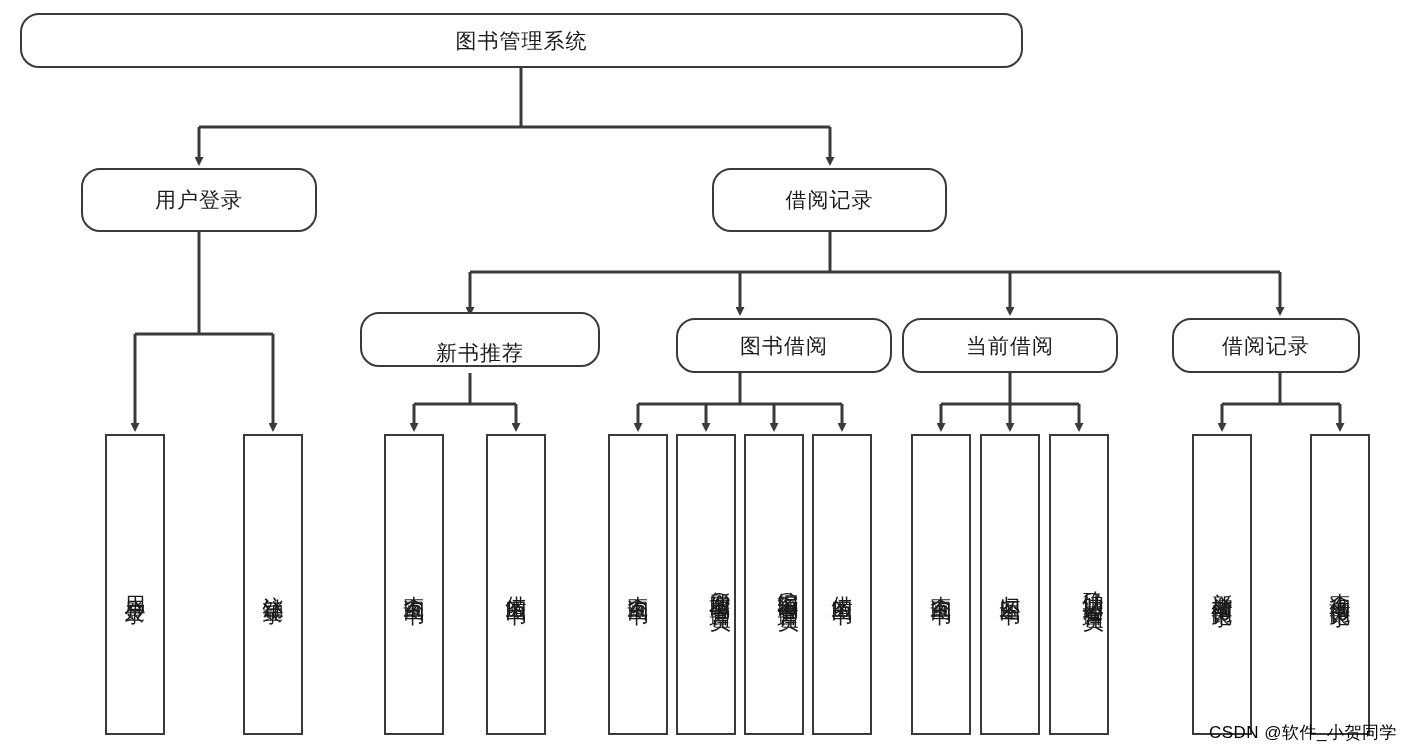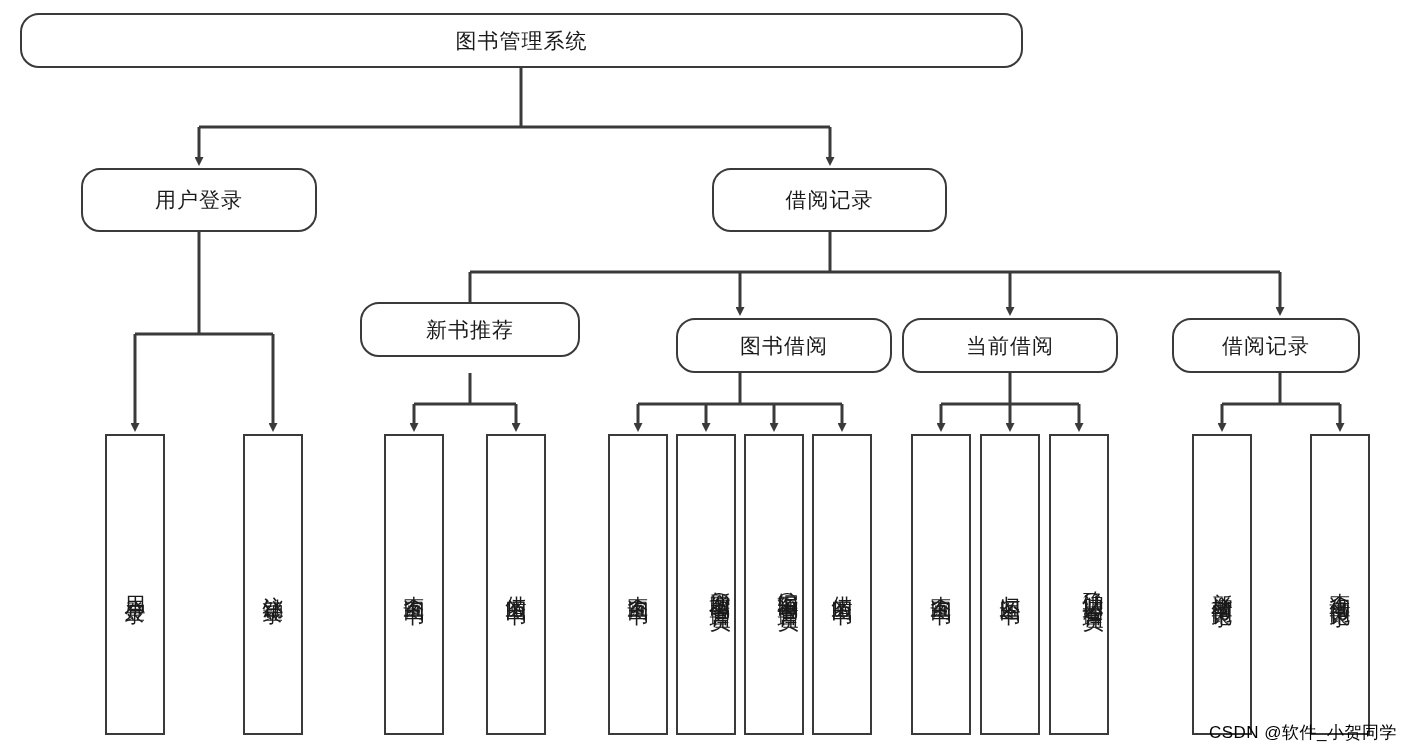--- a/index.html
+++ b/index.html
@@ -125,21 +125,21 @@
     <span class="label">图书管理系统</span>
   </div>
 
   <div class="node horiz" style="left:81px; top:168px; width:236px; height:64px;">
     <span class="label">用户登录</span>
   </div>
   <div class="node horiz" style="left:712px; top:168px; width:235px; height:64px;">
     <span class="label">借阅记录</span>
   </div>
 
-  <div class="node horiz" style="left:360px; top:302px; width:220px; height:55px;">
+  <div class="node horiz" style="left:360px; top:312px; width:240px; height:55px;align-items:flex-end;">
     <span class="label">新书推荐</span>
   </div>
   <div class="node horiz" style="left:632px; top:318px; width:216px; height:55px;margin-left:44px;">
     <span class="label">图书借阅</span>
   </div>
   <div class="node horiz" style="left:902px; top:318px; width:216px; height:55px;">
     <span class="label">当前借阅</span>
   </div>
   <div class="node horiz" style="left:1172px; top:318px; width:188px; height:55px;">
     <span class="label">借阅记录</span>

